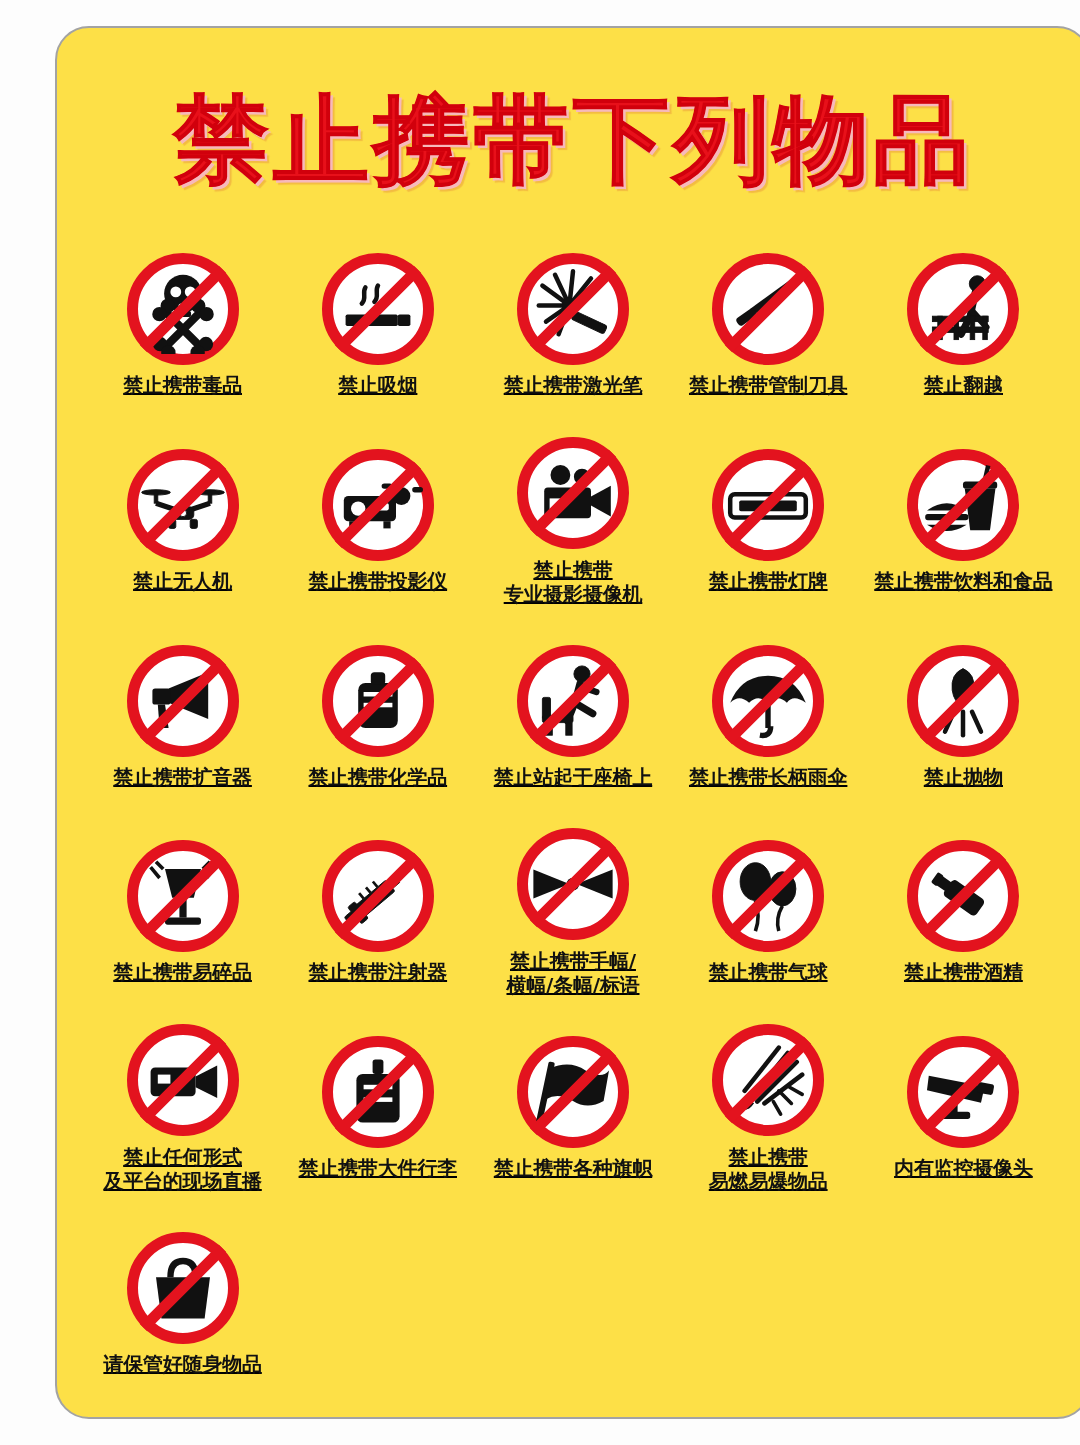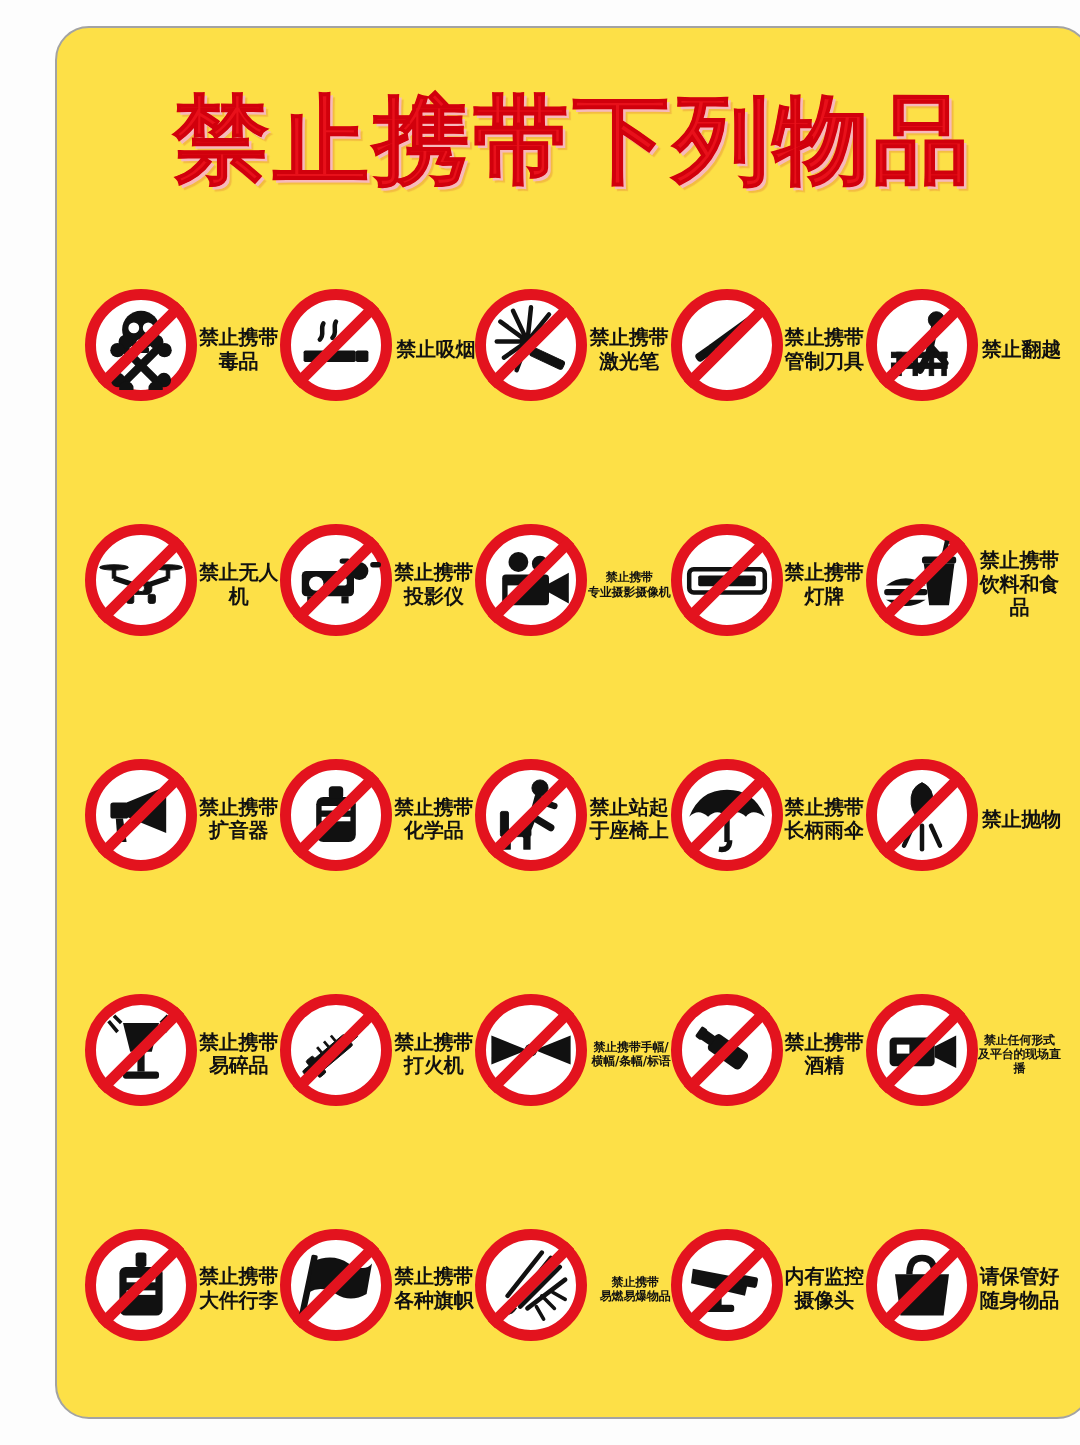--- a/index.html
+++ b/index.html
@@ -51,24 +51,25 @@
     display: grid;
     grid-template-columns: repeat(5, 1fr);
     grid-auto-rows: 1fr;
     row-gap: 4px;
     column-gap: 0px;
     align-content: stretch;
     margin-top: 18px;
   }
   .cell {
     display: flex;
-    flex-direction: row;
+    flex-direction: column;
     align-items: center;
-    justify-content: space-between;
+    justify-content: center;
     padding-top: 6px;
+    text-decoration: underline;
   }
   .sign {
     position: relative;
     width: 112px;
     height: 112px;
     flex: none;
   }
   .sign .ring {
     position: absolute;
     inset: 0;
@@ -106,21 +107,21 @@
     text-align: center;
     font-family: "DejaVu Sans", sans-serif;
     font-weight: bold;
     color: #111111;
     font-size: 20px;
     line-height: 1.18;
     white-space: pre-line;
     letter-spacing: -0.2px;
   }
   .caption.small {
-    font-size: 12px;
+    font-size: 20px;
     line-height: 1.2;
   }
 </style>
 </head>
 <body>
 
 <div class="poster">
   <div class="frame">
 
     <div class="title">禁止携带下列物品</div>
@@ -475,41 +476,58 @@
                 <line x1="78" y1="50" x2="96" y2="50" stroke-width="4"></line>
                 <line x1="36" y1="42" x2="36" y2="34" stroke-width="3"></line>
                 <line x1="46" y1="42" x2="46" y2="34" stroke-width="3"></line>
                 <line x1="56" y1="42" x2="56" y2="34" stroke-width="3"></line>
               </g>
             </g>
               </svg>
           </div>
           <div class="slash"></div>
         </div>
-        <div class="caption">禁止携带打火机</div>
+        <div class="caption">禁止携带注射器</div>
       </div>
 
       <div class="cell">
         <div class="sign">
           <div class="ring"></div>
           <div class="glyph">
             <svg viewBox="0 0 100 100">
                 <g fill="#111">
               <path d="M6 34 L46 50 L6 66 Z"></path>
               <path d="M94 34 L54 50 L94 66 Z"></path>
               <circle cx="50" cy="50" r="7"></circle>
             </g>
               </svg>
           </div>
           <div class="slash"></div>
         </div>
         <div class="caption small">禁止携带手幅/
 横幅/条幅/标语</div>
       </div>
 
+      <div class="cell">
+        <div class="sign">
+          <div class="ring"></div>
+          <div class="glyph">
+            <svg viewBox="0 0 100 100">
+                <g fill="#111" stroke="#111">
+              <ellipse cx="36" cy="34" rx="17" ry="21"></ellipse>
+              <ellipse cx="66" cy="42" rx="15" ry="19"></ellipse>
+              <path d="M36 55 q6 18 0 34" stroke-width="4" fill="none"></path>
+              <path d="M66 61 q-8 14 -4 28" stroke-width="4" fill="none"></path>
+            </g>
+              </svg>
+          </div>
+          <div class="slash"></div>
+        </div>
+        <div class="caption">禁止携带气球</div>
+      </div>
 
       <div class="cell">
         <div class="sign">
           <div class="ring"></div>
           <div class="glyph">
             <svg viewBox="0 0 100 100">
                 <g fill="#111">
               <g transform="rotate(35 50 50)">
                 <rect x="30" y="40" width="44" height="22" rx="5"></rect>
                 <rect x="18" y="45" width="14" height="12" rx="2"></rect>

